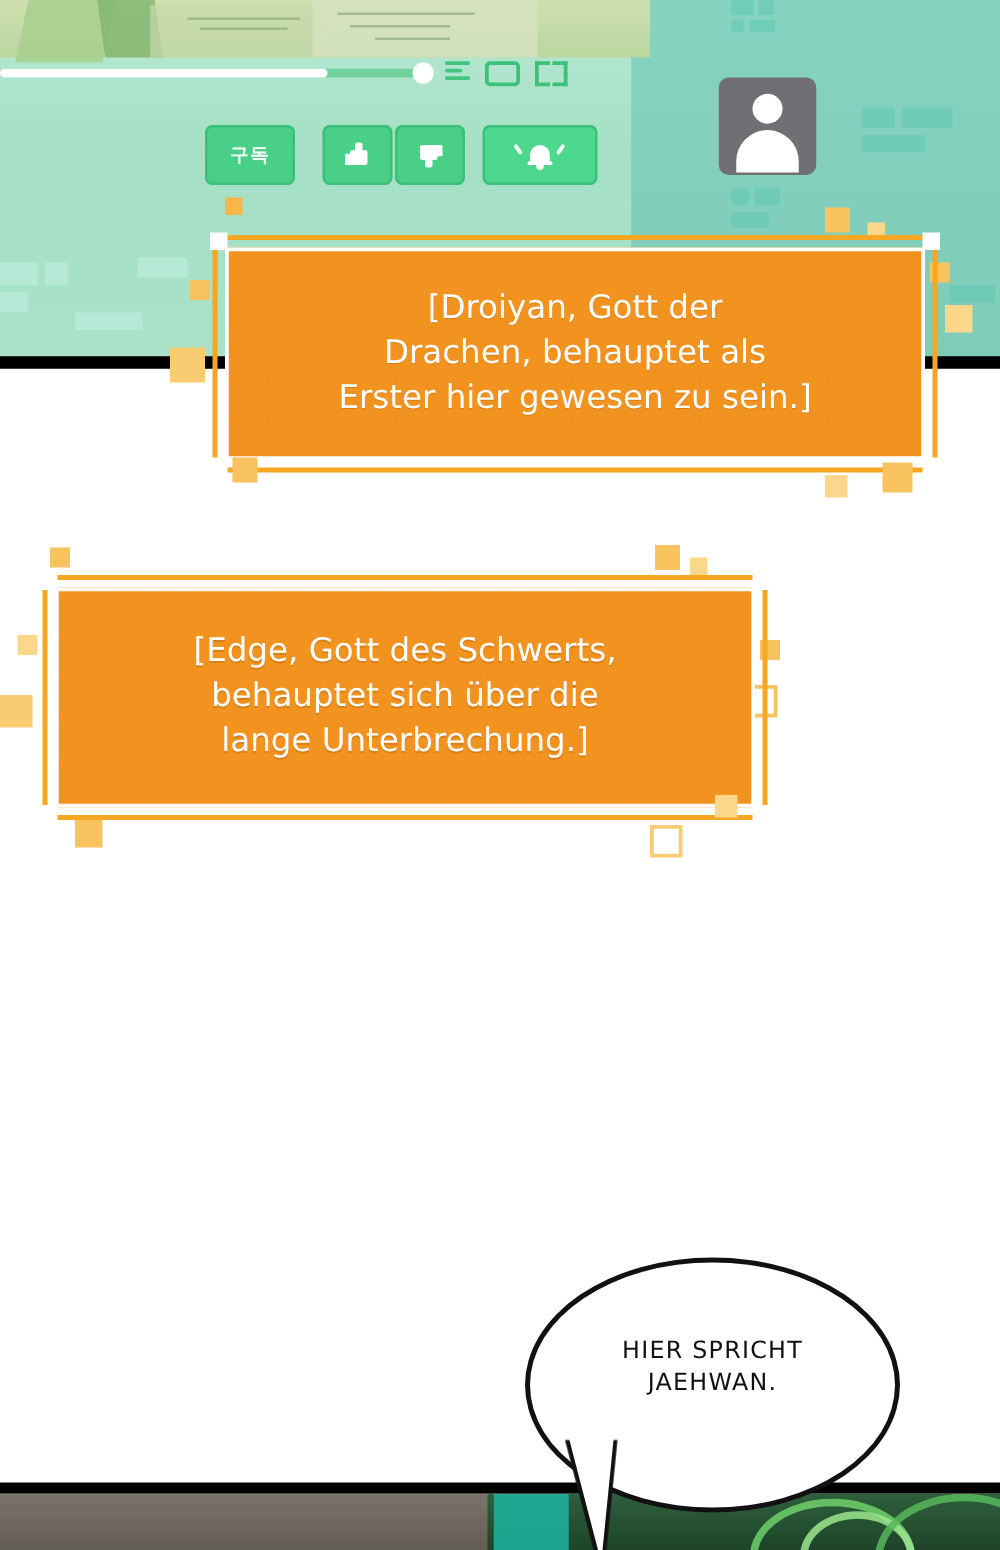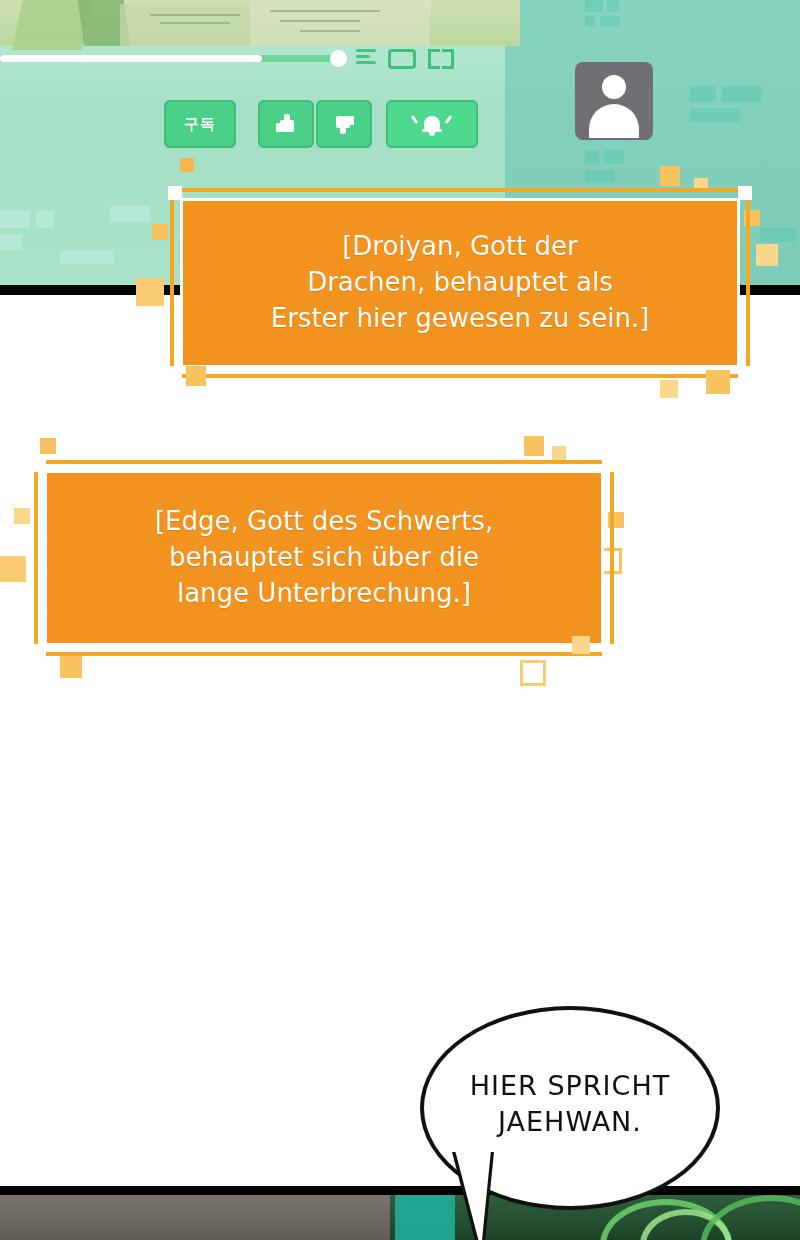--- a/index.html
+++ b/index.html
@@ -336,21 +336,21 @@
     background: #ffffff;
     border: 4px solid #111111;
     z-index: 6;
   }
   .bubble-text {
     position: absolute;
     left: 0; top: 58px;
     width: 292px;
     text-align: center;
     color: #111111;
-    font-size: 27px;
+    font-size: 19px;
     line-height: 1.35;
     letter-spacing: 1px;
     white-space: pre-line;
     font-family: "DejaVu Sans", sans-serif;
   }
   .bubble-tail {
     position: absolute;
     left: 455px; top: 1150px;
     width: 0; height: 0;
     border-left: 26px solid transparent;

